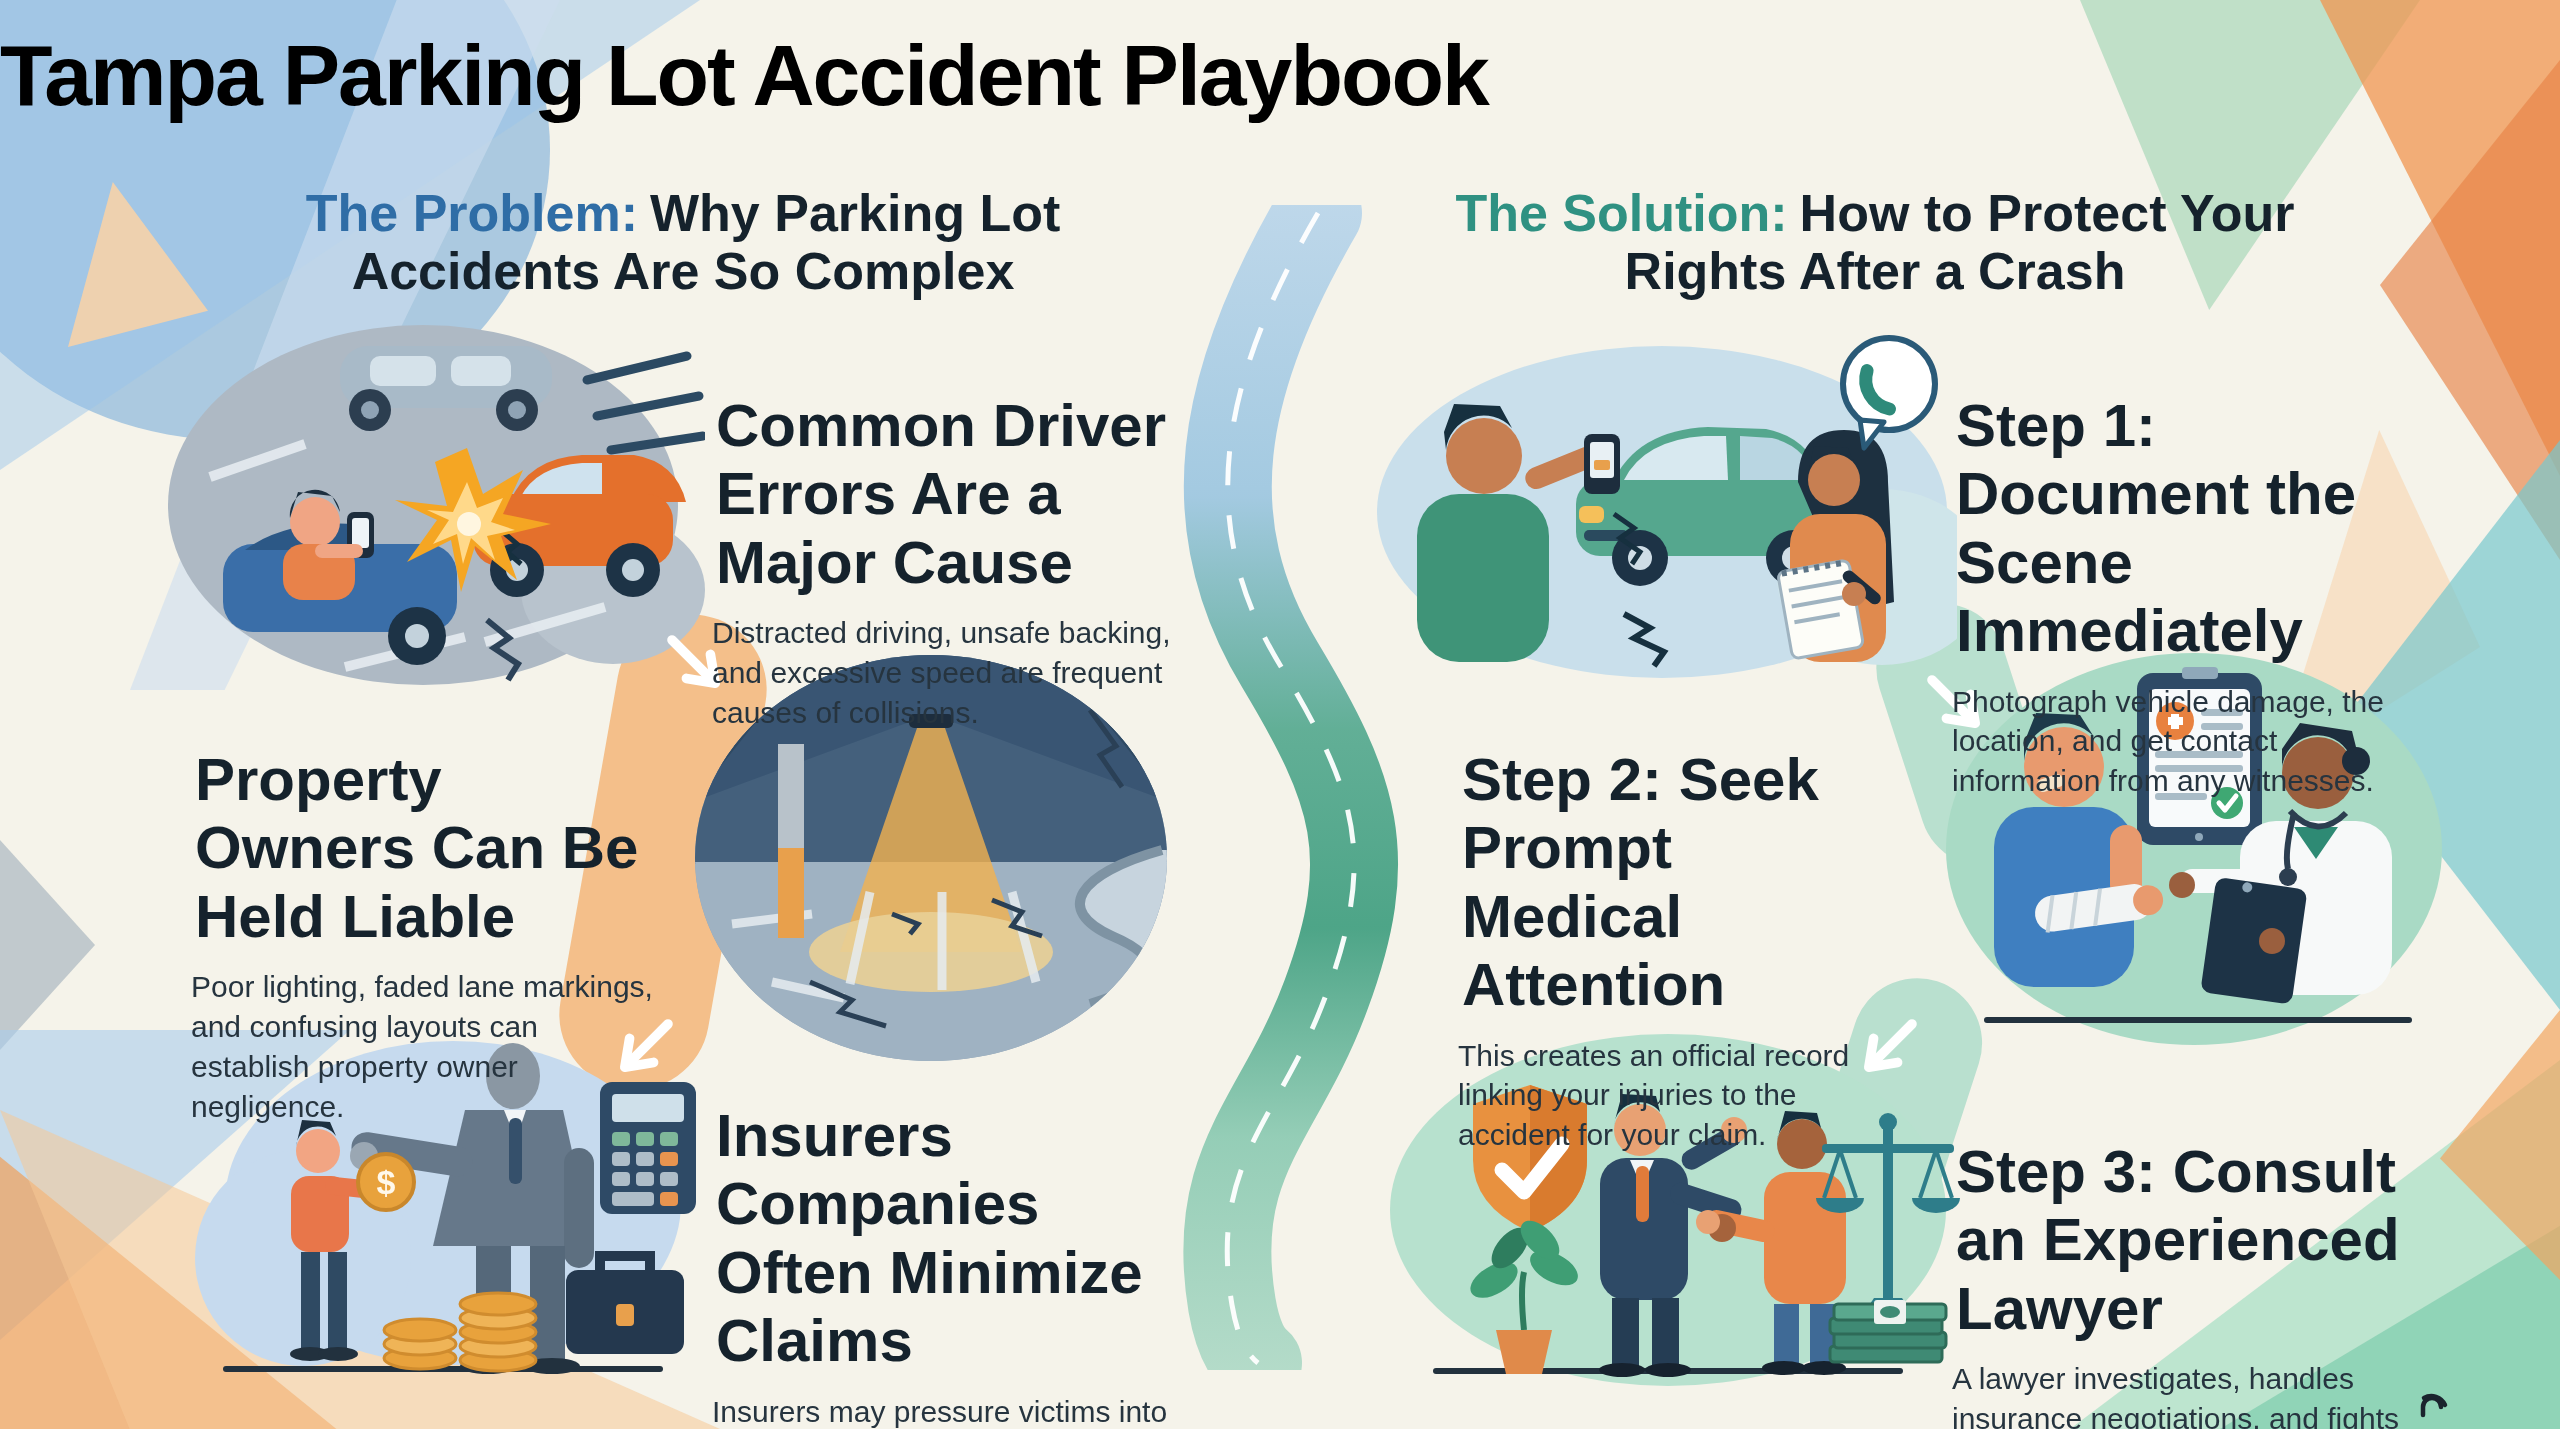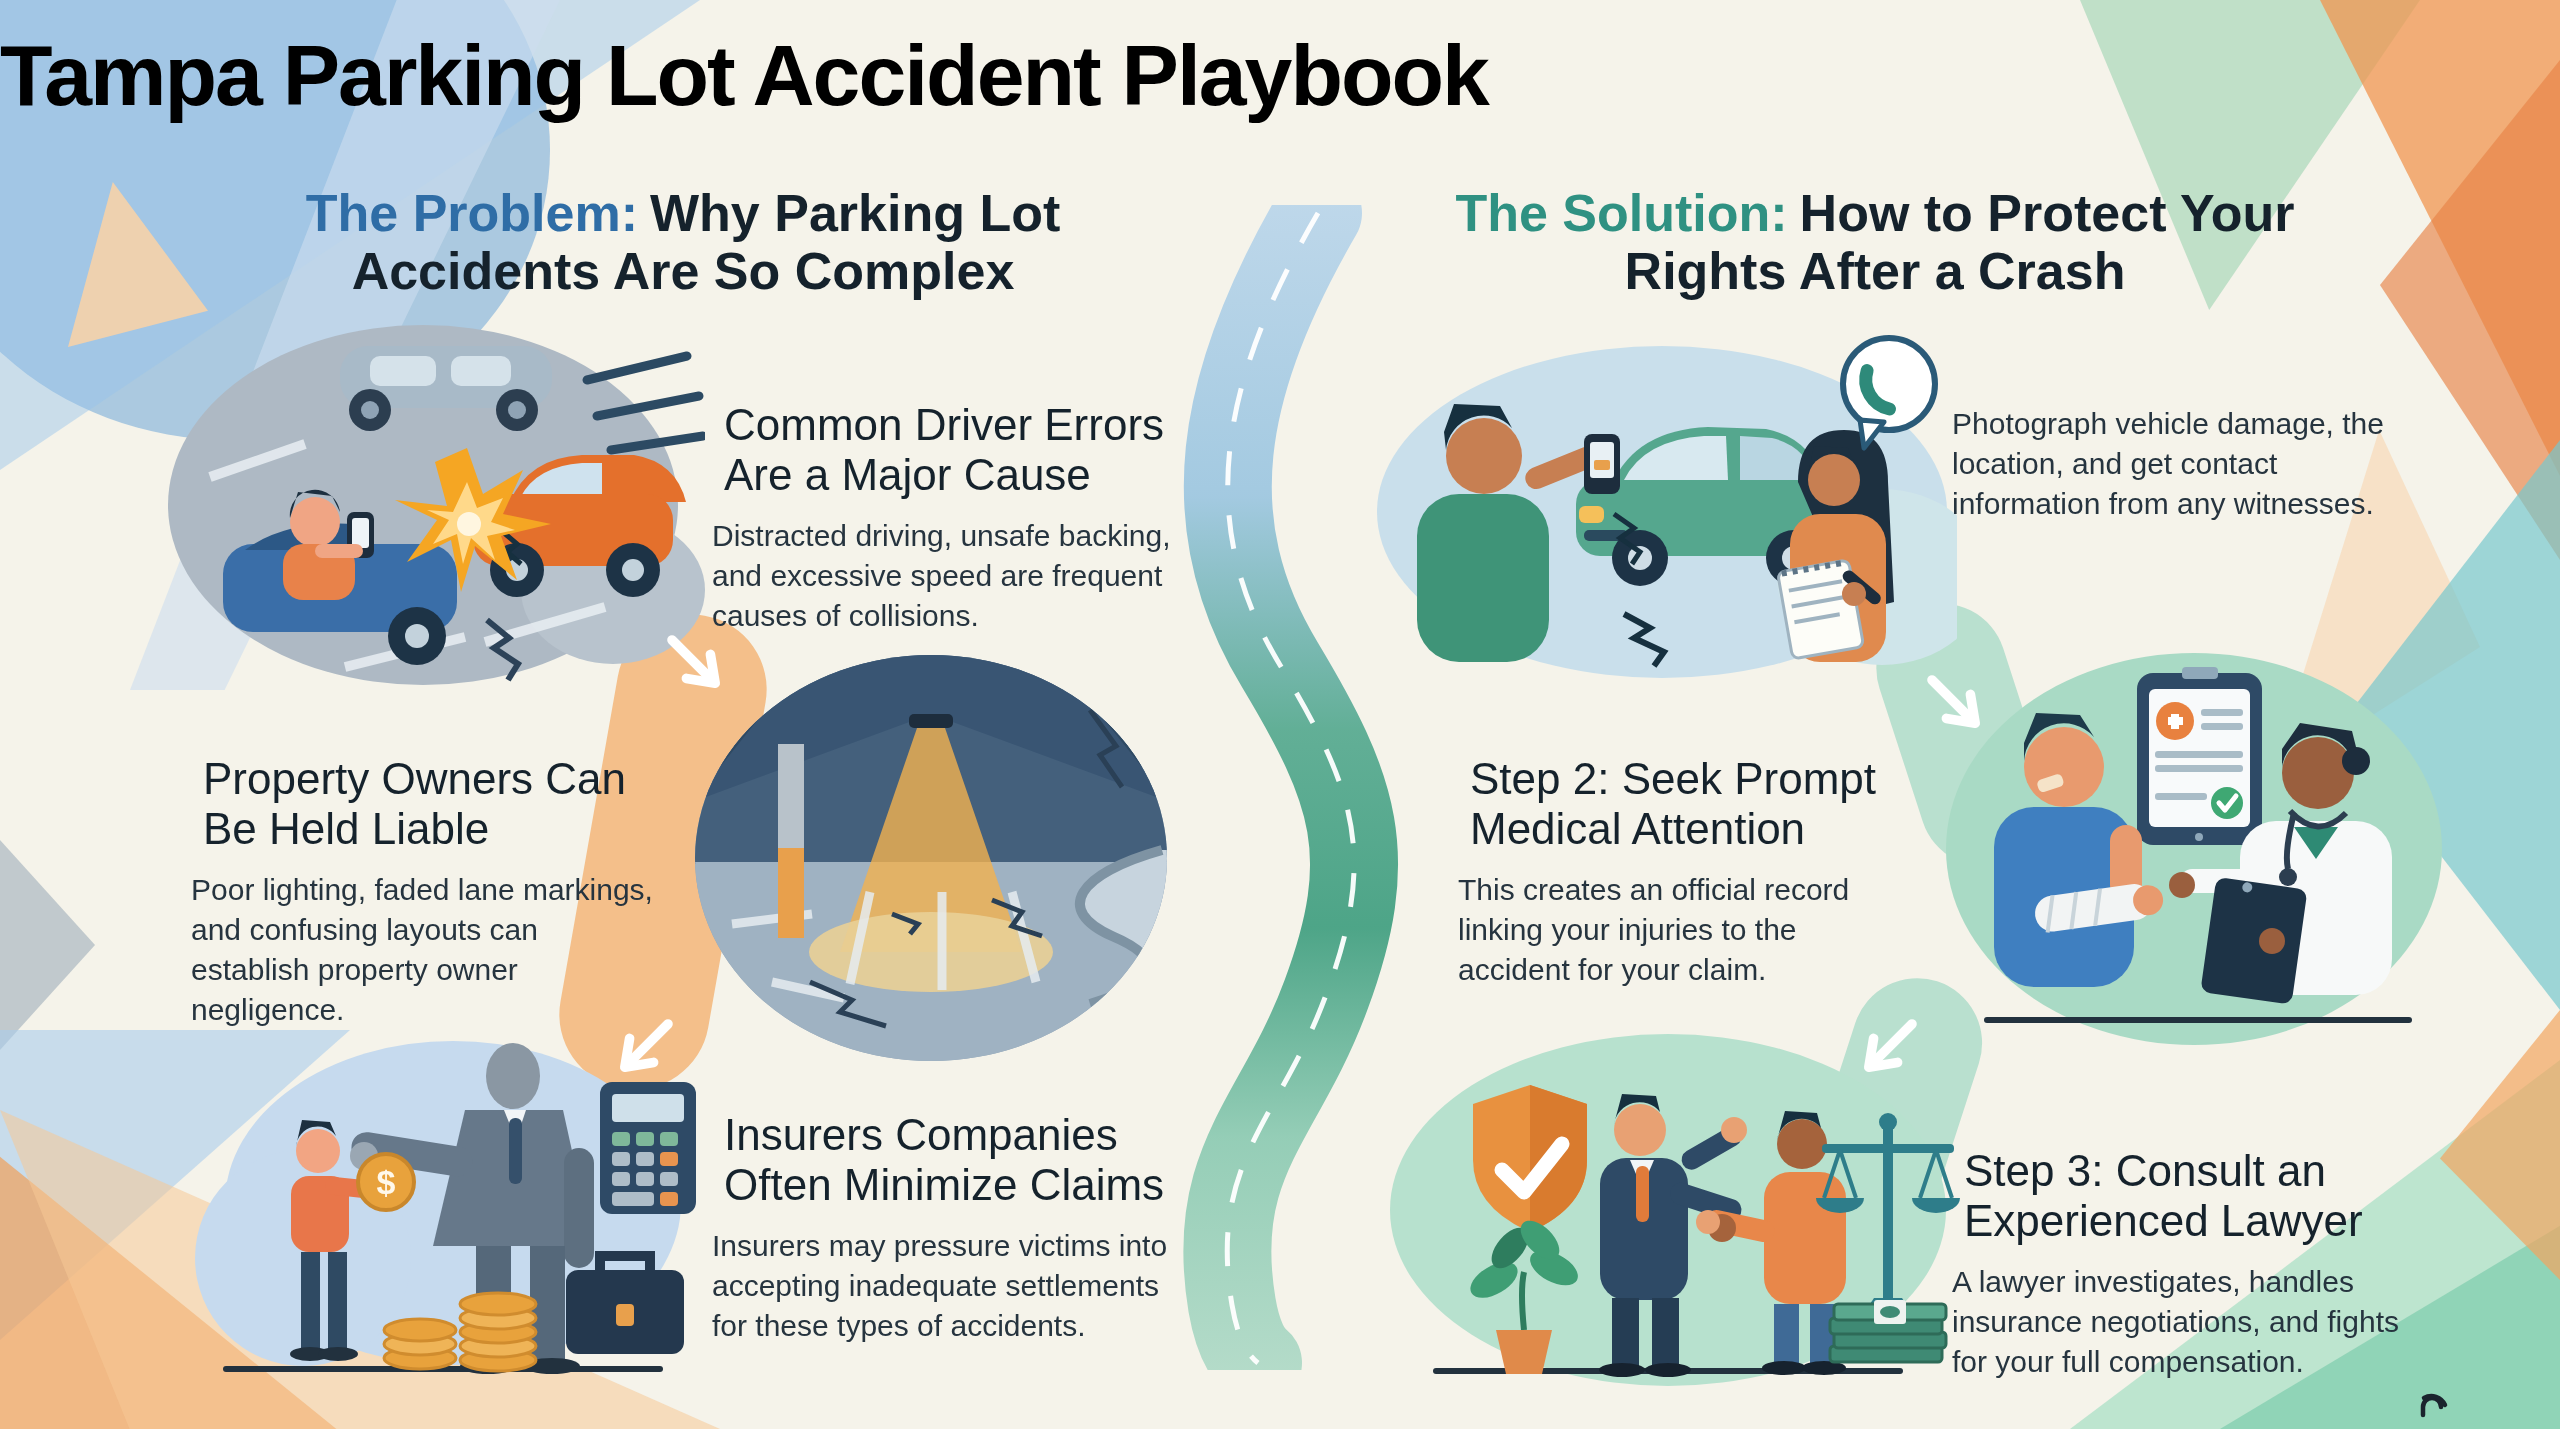--- a/index.html
+++ b/index.html
@@ -18,21 +18,21 @@
     position:absolute; top:26px; left:0; width:100%; text-align:left;
     font-size:86px; font-weight:bold; letter-spacing:-2px; color:#000000; z-index:5;
   }
   .col-heading{
     position:absolute; z-index:5; text-align:center;
     font-size:52px; font-weight:bold; line-height:1.12; color:#15222c;
   }
   .col-heading .accent-problem{color:#2f6da6; margin-right:12px;margin-top:32px;}
   .col-heading .accent-solution{color:#2f9182; margin-right:12px;}
   .item-text{position:absolute; z-index:5;}
-  .item-title{font-size:44px; font-weight:normal; line-height:1.14; color:#15222c; margin:12px;}
+  .item-title{font-size:60px; font-weight:bold; line-height:1.14; color:#15222c; margin:4px;}
   .item-body{font-size:30px; line-height:1.33; color:#26343f; margin:16px 0 0 0;}
   .watermark{
     position:absolute; left:2352px; top:1386px; z-index:6;
     display:flex; align-items:center; gap:9px;
     font-size:27px; font-weight:bold; color:#1b242e;flex-direction:column;
   }
 </style>
 </head>
 <body>
 
@@ -292,20 +292,21 @@
     </g>
     <g>
       <circle cx="527" cy="62" r="46" fill="#ffffff" stroke="#2a5a78" stroke-width="6"></circle>
       <polygon points="498,98 522,100 502,126" fill="#ffffff" stroke="#2a5a78" stroke-width="5" stroke-linejoin="round"></polygon>
       <path d="M512 82 a30 30 0 0 1 6 -44" stroke="#2e8a7a" stroke-width="13" fill="none" stroke-linecap="round" transform="rotate(-38 527 62)"></path>
     </g>
     <path d="M262 292 l26 14 -16 10 30 14 -10 14" stroke="#16303f" stroke-width="6" fill="none"></path>
   </svg>
 
   <div class="item-text" style="left:1952px;top:388px;width:480px;">
+    <h3 class="item-title">Step 1: Document the Scene Immediately</h3>
     <p class="item-body">Photograph vehicle damage, the location, and get contact information from any witnesses.</p>
   </div>
 
   <div class="item-text" style="left:1458px;top:742px;width:440px;">
     <h3 class="item-title">Step 2: Seek Prompt Medical Attention</h3>
     <p class="item-body">This creates an official record linking your injuries to the accident for your claim.</p>
   </div>
 
   <svg class="illo" style="left:1942px;top:645px;" width="505" height="408" viewBox="0 0 505 408">
     <ellipse cx="252" cy="204" rx="248" ry="196" fill="#a9dac5"></ellipse>

